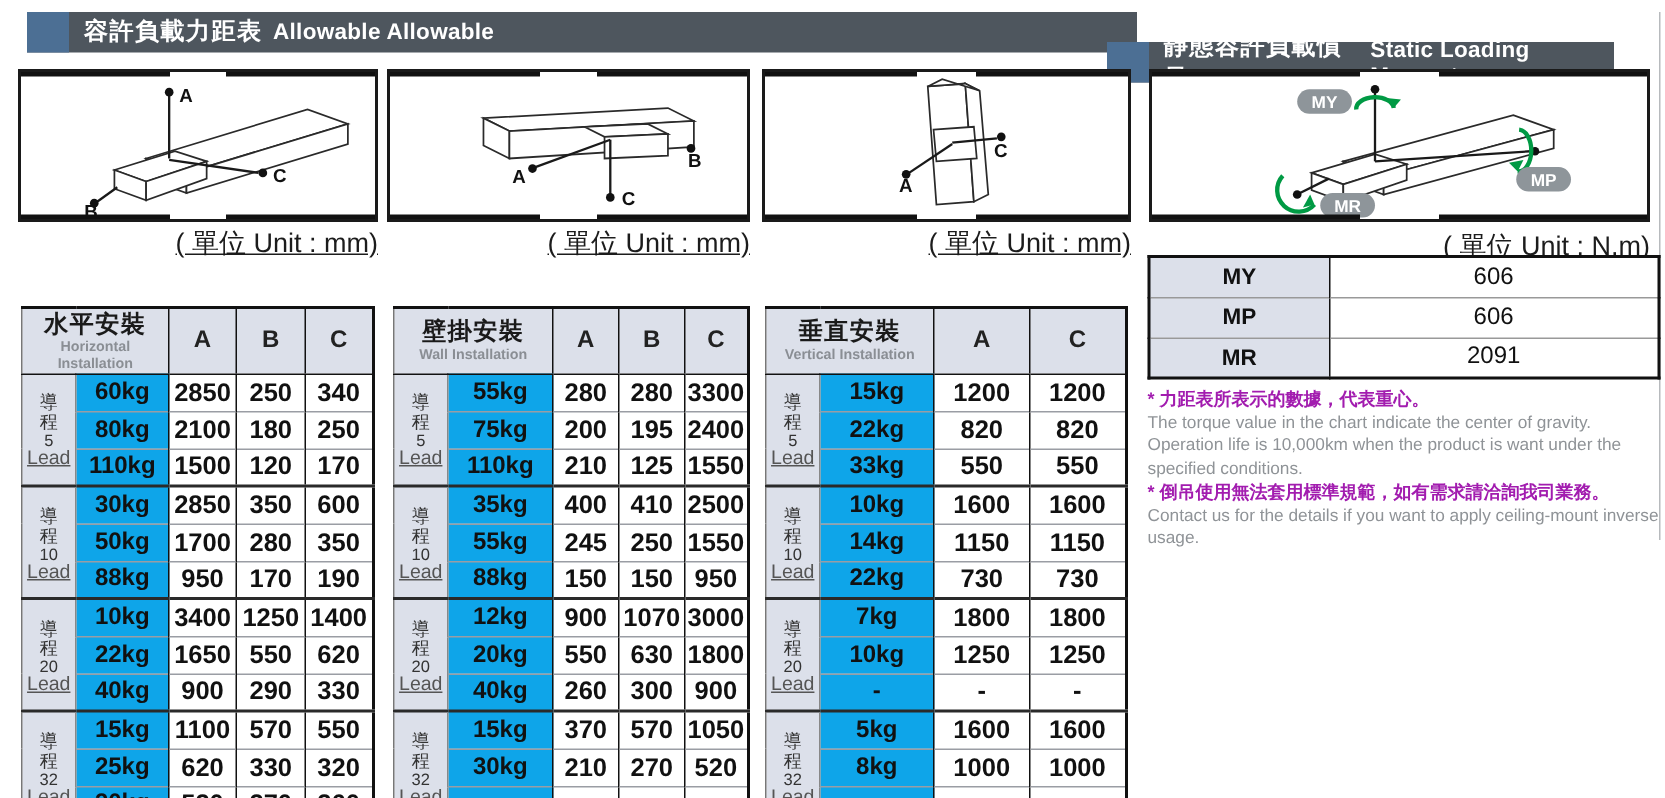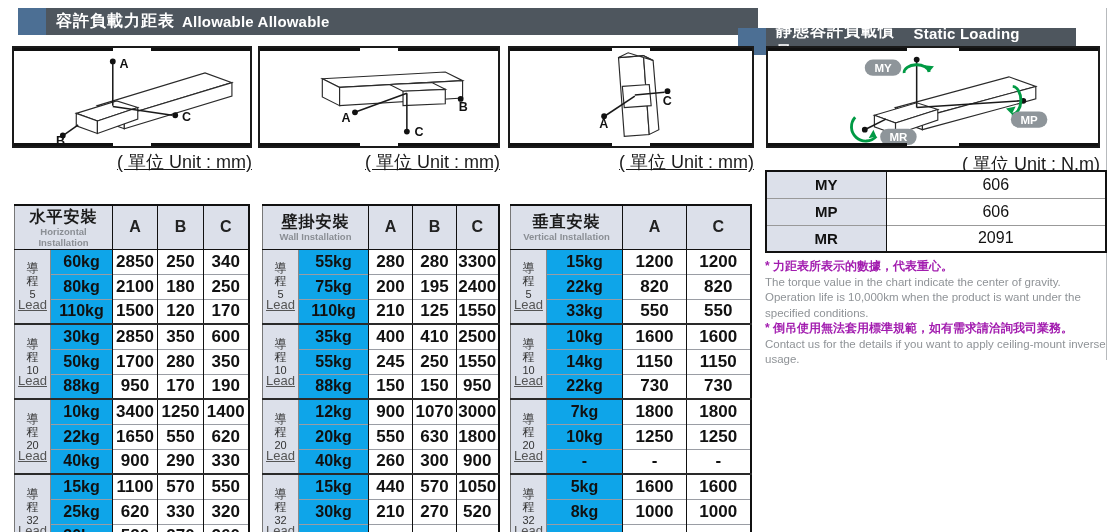--- a/index.html
+++ b/index.html
@@ -399,21 +399,21 @@
           <td class="val-cell">300</td>
           <td class="val-cell">900</td>
         </tr>
         <tr class="group-start">
           <td class="lead-cell" rowspan="3">
             <span class="lead-zh">導程</span>
             <span class="lead-num">32</span>
             <span class="lead-en">Lead</span>
           </td>
           <td class="load-cell">15kg</td>
-          <td class="val-cell">440</td>
+          <td class="val-cell">370</td>
           <td class="val-cell">570</td>
           <td class="val-cell">1050</td>
         </tr>
         <tr>
           <td class="load-cell">30kg</td>
           <td class="val-cell">210</td>
           <td class="val-cell">270</td>
           <td class="val-cell">520</td>
         </tr>
         <tr>

